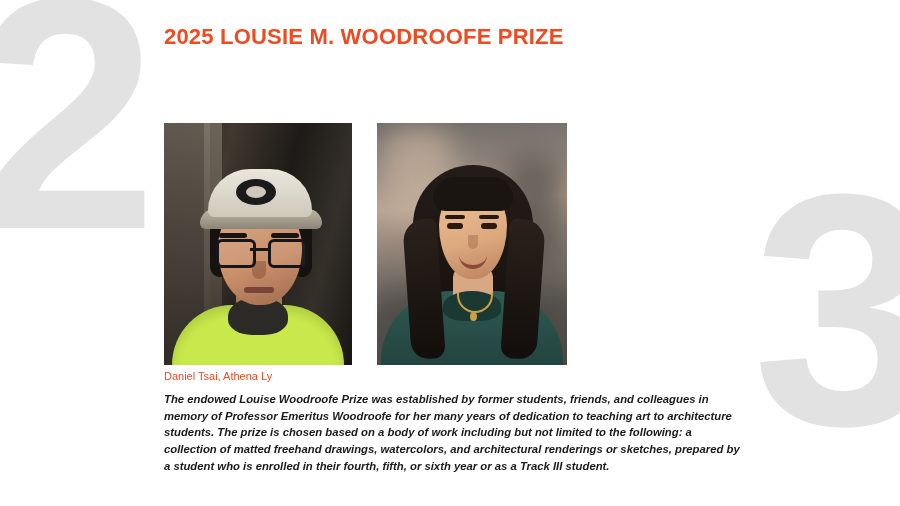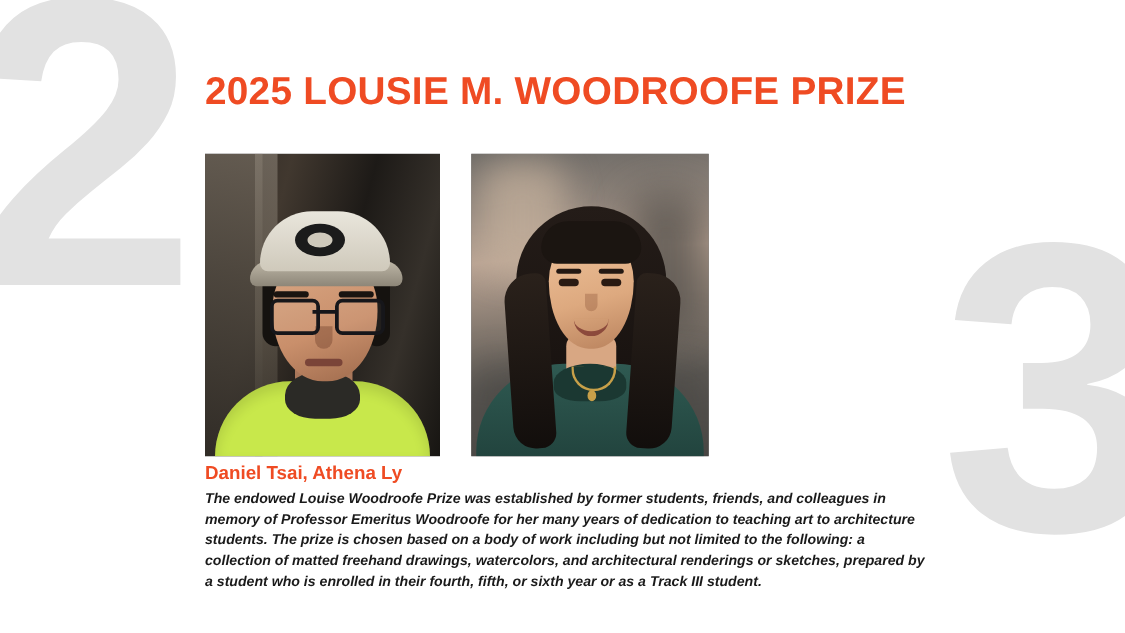--- a/index.html
+++ b/index.html
@@ -45,22 +45,22 @@
   }
 
   
   .content {
     position: relative;
     z-index: 2;
   }
   .title {
     position: absolute;
     left: 164px;
-    top: 55px;
-    font-size: 31px;
+    top: 24px;
+    font-size: 22px;
     font-weight: 700;
     letter-spacing: 0.2px;
     color: #ef4b23;
     white-space: nowrap;
   }
 
   .photos {
     position: absolute;
     left: 164px;
     top: 123px;
@@ -243,22 +243,22 @@
   }
   .p2-pendant {
     position: absolute; left: 93px; bottom: 44px; width: 7px; height: 9px;
     background: #c8a049; border-radius: 50%;
   }
 
   .caption {
     position: absolute;
     left: 164px;
     top: 370px;
-    font-size: 15px;
-    font-weight: 700;
+    font-size: 11px;
+    font-weight: 400;
     color: #ef4b23;
   }
   .body-text {
     position: absolute;
     left: 164px;
     top: 391px;
     width: 578px;
     font-size: 11.3px;
     line-height: 1.48;
     font-style: italic;

